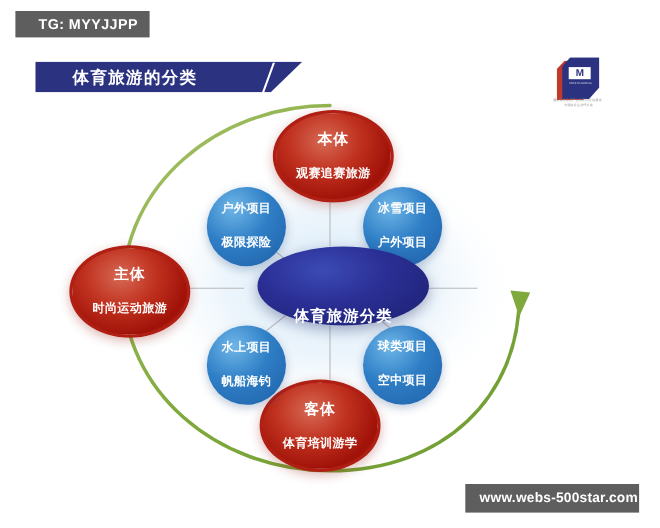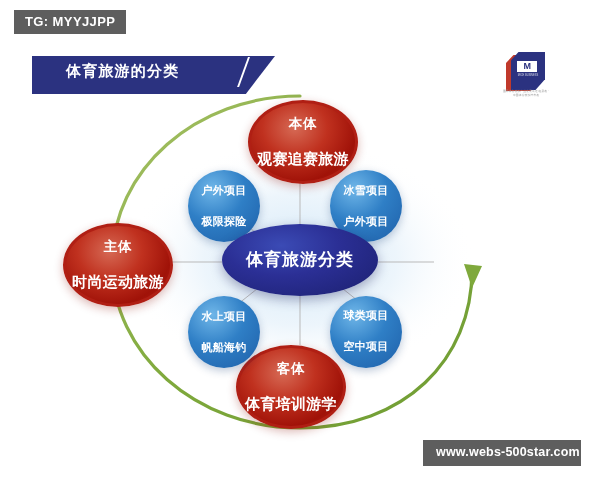--- a/index.html
+++ b/index.html
@@ -28,21 +28,21 @@
   
   .tg-tag {
     position: absolute;
     left: 14px;
     top: 10px;
     background: #5e5e5e;
     color: #ffffff;
     font-size: 13px;
     font-weight: bold;
     letter-spacing: .4px;
-    padding: 5px 11px 6px 11px;
+    padding: 5px 11px 6px 21px;
     line-height: 1;
     white-space: nowrap;
   }
 
   
   .footer-tag {
     position: absolute;
     left: 423px;
     top: 440px;
     background: #5e5e5e;
@@ -54,21 +54,21 @@
     line-height: 1;
     white-space: nowrap;
   }
 
   
   .banner-wrap {
     position: absolute;
     left: 32px;
     top: 56px;
     width: 243px;
-    height: 38px;
+    height: 28px;
   }
   .banner-shape {
     position: absolute;
     inset: 0;
     background: #2b3280;
     clip-path: polygon(0 0, 100% 0, 88% 100%, 0 100%);
   }
   .banner-slash {
     position: absolute;
     right: 26px;
@@ -168,45 +168,46 @@
     text-align: center;
     color: #ffffff;
     font-weight: bold;
     line-height: 1.18;
     white-space: nowrap;
     gap: 16px;
   }
 
   
   .hub {
-    left: 222px;
+    left: 234px;
     top: 224px;
     width: 156px;
     height: 72px;
     border-radius: 50%;
     background: radial-gradient(ellipse at 38% 30%, #3b4bb5 0%, #2b2f95 42%, #1b1f6e 100%);
     box-shadow: 0 4px 12px rgba(25,30,90,.35);
-    font-size: 17px;
+    font-size: 14px;
     letter-spacing: 1px;
     z-index: 6;
+    justify-content: flex-end;
   }
 
   
   .red-node {
     width: 104px;
     height: 78px;
     border-radius: 50%;
     background: radial-gradient(ellipse at 42% 32%, #d66a55 0%, #c0311f 38%, #a01208 72%, #b7231a 100%);
     border: 3px solid #b01f14;
     box-shadow: 0 3px 10px rgba(140,20,10,.30);
     font-size: 12.5px;
     z-index: 5;
   }
   .red-node .l1 { font-size: 13.5px; letter-spacing: .8px; }
-  .red-node .l2 { font-size: 15px; letter-spacing: .3px; margin-top: 2px; }
+  .red-node .l2 { font-size: 11px; letter-spacing: .3px; margin-top: 2px; }
 
   .node-top    { left: 248px; top: 100px; }
   .node-right  { left: 434px; top: 223px; }
   .node-bottom { left: 236px; top: 345px; }
   .node-left   { left: 63px;  top: 223px; }
 
   
   .blue-node {
     width: 72px;
     height: 72px;

